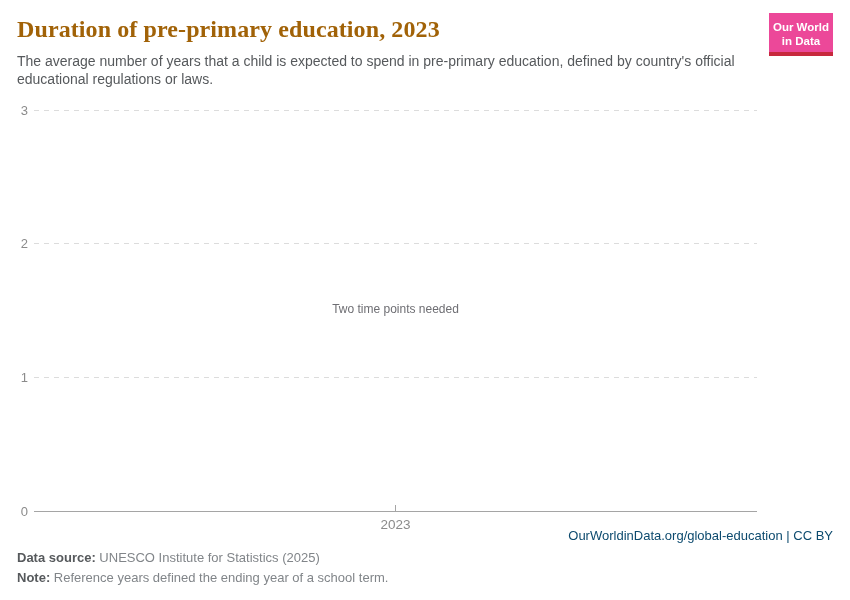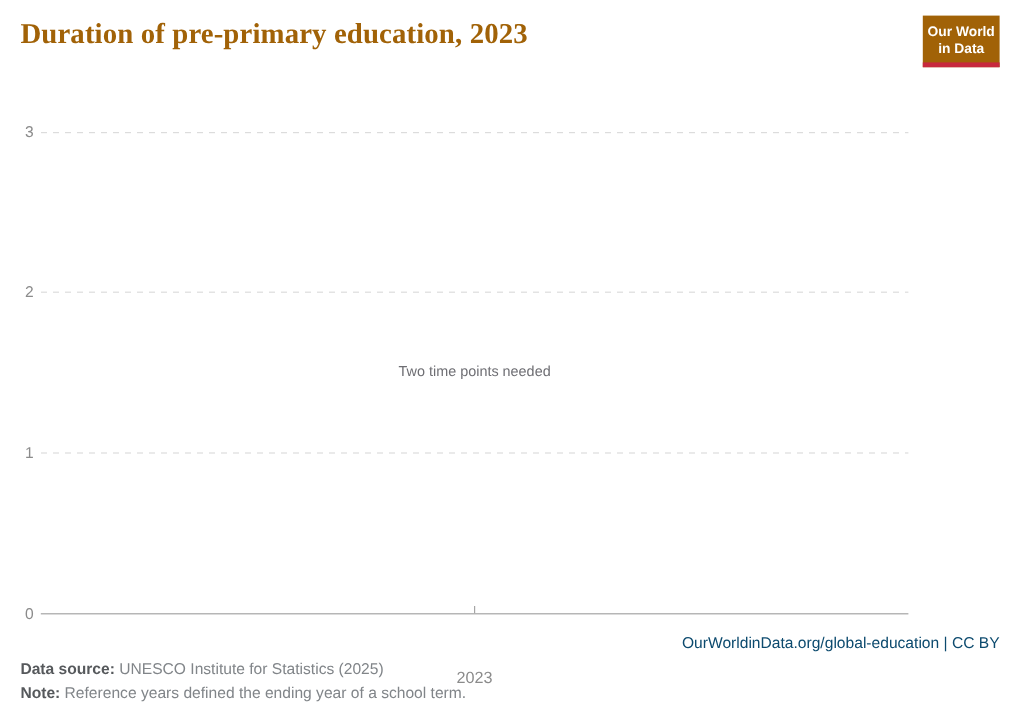--- a/index.html
+++ b/index.html
@@ -34,21 +34,21 @@
     color: #56595c;
   }
 
   
   .owid-logo {
     position: absolute;
     top: 13px;
     right: 17px;
     width: 64px;
     height: 43px;
-    background: #a16207;
+    background: #ec4899;
     border-bottom: 4px solid #c7293d;
     color: #ffffff;
     font-size: 11.5px;
     font-weight: 700;
     line-height: 14px;
     text-align: center;
     padding-top: 7px;
     cursor: pointer;
   }
 
@@ -90,21 +90,20 @@
     background: #a5a5a5;
   }
   .x-tick-label {
     position: absolute;
     left: 34px;
     top: 517px;
     width: 723px;
     text-align: center;
     font-size: 13.5px;
     color: #8b8b8b;
-    margin-top: 40px;
   }
 
   .empty-message {
     position: absolute;
     left: 34px;
     top: 302px;
     width: 723px;
     text-align: center;
     font-size: 12px;
     color: #6e6e73;
@@ -128,20 +127,21 @@
     color: #0c4a6e;
     cursor: pointer;
   }
 </style>
 </head>
 <body>
 
 <div class="canvas">
 
   <h1 class="chart-title">Duration of pre-primary education, 2023</h1>
+  <p class="chart-subtitle">The average number of years that a child is expected to spend in pre-primary education, defined by country's official educational regulations or laws.</p>
 
   <div class="owid-logo">
     <div>Our World</div>
     <div>in Data</div>
   </div>
 
   <div class="plot">
 
     <div class="grid-row row-y3">
       <span class="tick-label">3</span>

